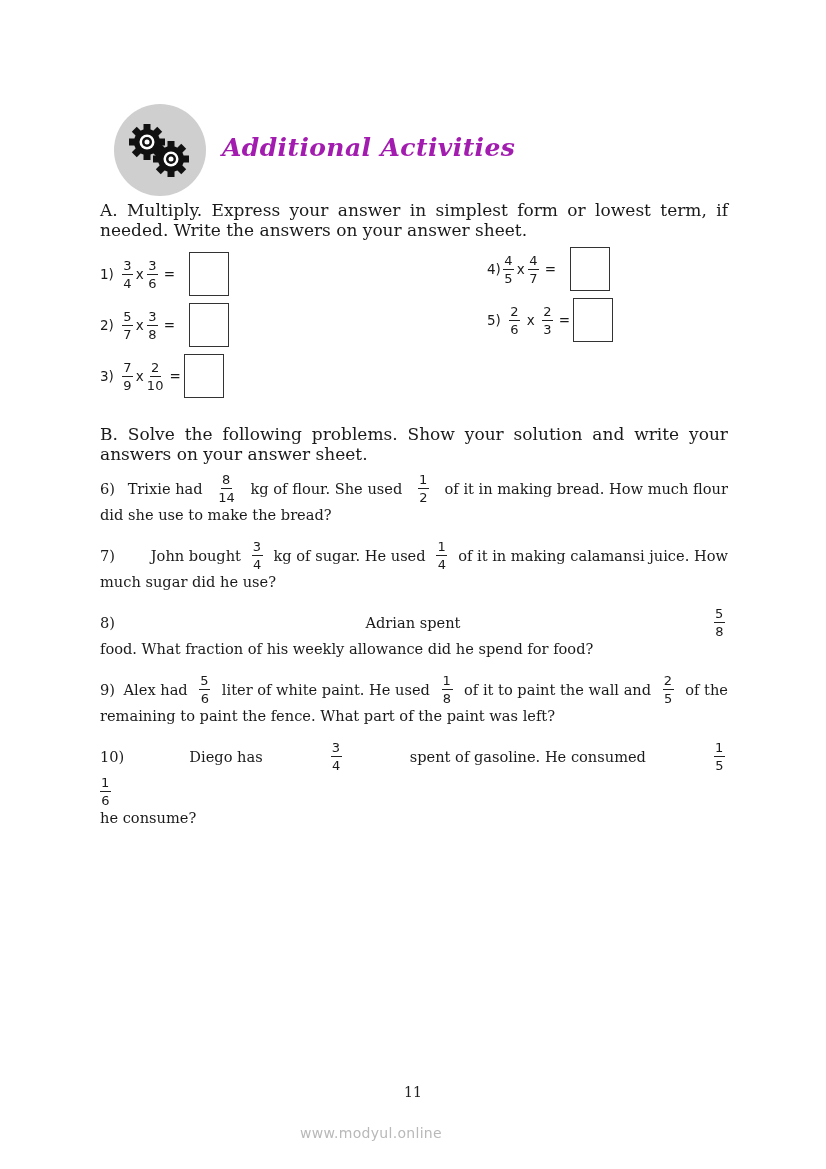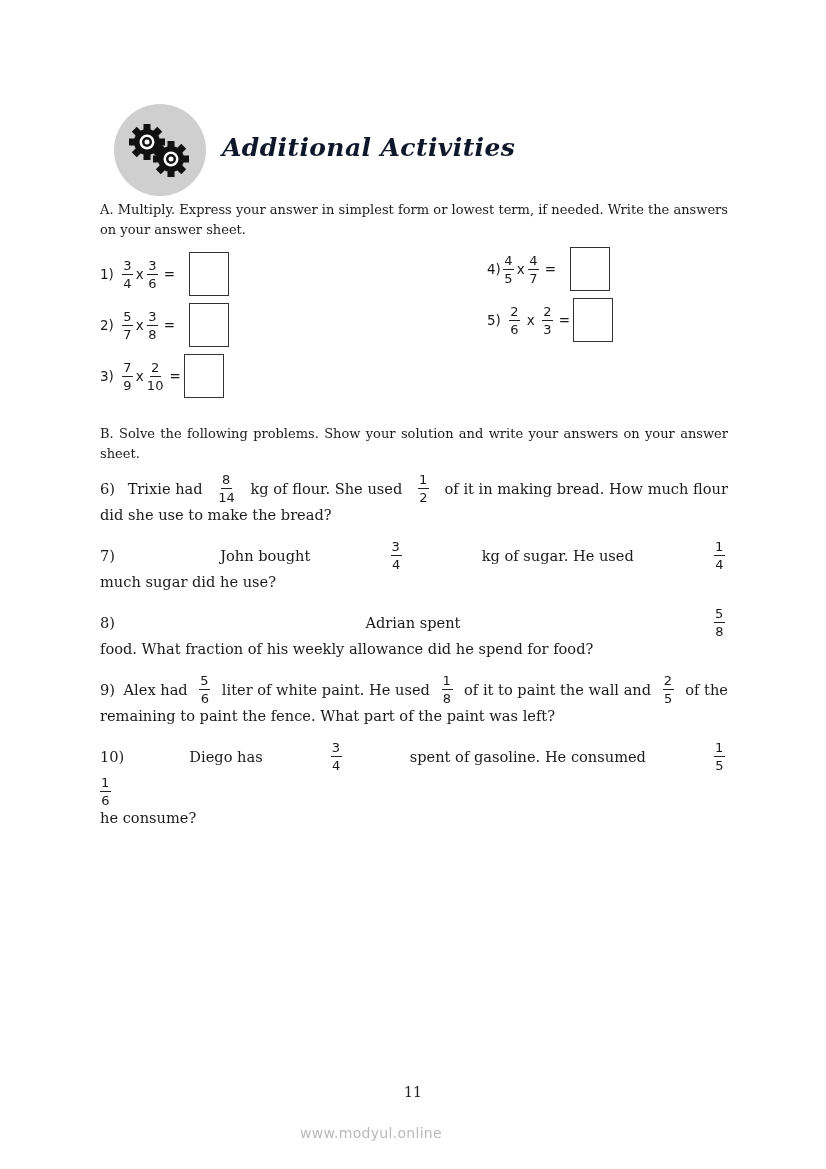--- a/index.html
+++ b/index.html
@@ -1,21 +1,21 @@
 <!DOCTYPE html>
 <html><head>
 <meta charset="utf-8">
 <style>
   html, body { margin:0; padding:0; background:#ffffff; }
   body { width:826px; height:1169px; position:relative; overflow:hidden;
          font-family:"DejaVu Serif", "Liberation Serif", serif; color:#1a1a1a; }
   .abs { position:absolute; }
   .header-circle { left:114px; top:104px; width:92px; height:92px; border-radius:50%; background:#cfcfcf; }
-  .title { left:222px; top:133px; font-size:25px; font-weight:bold; font-style:italic; letter-spacing:0.4px; color:#0f172a; }
-  .para { left:100px; width:628px; font-size:13px; line-height:20px; text-align:justify; }
+  .title { left:222px; top:133px; font-size:25px; font-weight:bold; font-style:italic; letter-spacing:0.4px; color:#a21caf; }
+  .para { left:100px; width:628px; font-size:17px; line-height:20px; text-align:justify; }
   .frac { display:inline-flex; flex-direction:column; align-items:center; vertical-align:middle;
           font-family:"DejaVu Sans", "Liberation Sans", sans-serif; font-size:13px; line-height:15px; margin:0 3px; }
   .frac .num { padding:0 1px 1px 1px; border-bottom:1.2px solid #222; min-width:9px; text-align:center; }
   .frac .den { padding-top:1px; }
   .item { font-family:"DejaVu Sans", "Liberation Sans", sans-serif; font-size:13.5px; display:flex; align-items:center; }
   .box { width:40px; height:44px; border:1.6px solid #333; box-sizing:border-box; background:#fff; margin-left:6px; }
   .prob { position:absolute; left:100px; width:628px; font-size:14.6px; line-height:20px; text-align:justify; text-align-last:left; }
   .lineq { display:flex; align-items:center; justify-content:space-between; white-space:nowrap; }
   .footer-num { left:0; width:826px; top:1084px; text-align:center; font-size:14px; color:#222; }
   .footer-url { left:0; width:742px; top:1125px; text-align:center; font-family:"DejaVu Sans", "Liberation Sans", sans-serif; font-size:14px; color:#b9b9b9; letter-spacing:0.3px; }
@@ -156,20 +156,21 @@
     <span style="margin-left:28px">John bought</span>
     <span class="frac">
         <span class="num">3</span>
         <span class="den">4</span>
       </span>
     <span>kg of sugar. He used</span>
     <span class="frac">
         <span class="num">1</span>
         <span class="den">4</span>
       </span>
+    <span>of it in making calamansi juice. How</span>
   </div>
   <div>much sugar did he use?</div>
 </div>
 
 <div class="prob" style="top:606px;">
   <div class="lineq">
     <span>8)</span>
     <span>Adrian spent</span>
     <span class="frac">
         <span class="num">5</span>

